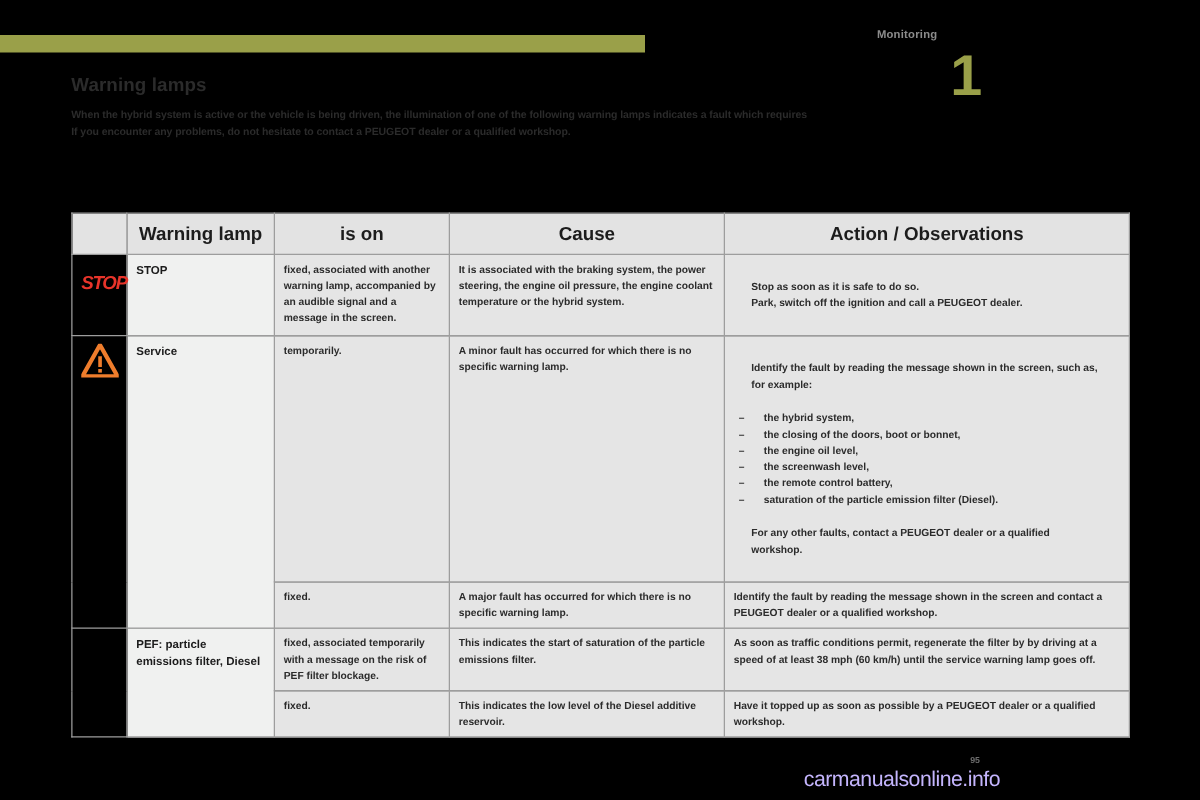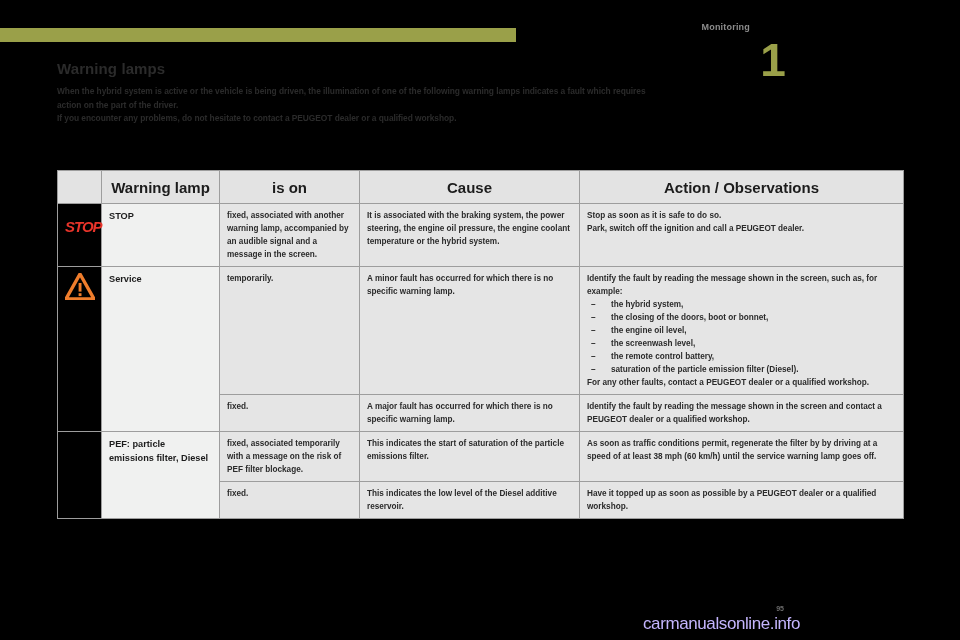--- a/index.html
+++ b/index.html
@@ -108,21 +108,21 @@
     font-weight: bold;
     line-height: 14px;
   }
   td.body-cell {
     background: #e5e5e5;
     color: #2b2b2b;
     font-size: 8.2px;
     font-weight: bold;
     line-height: 13px;
   }
-  td.body-cell p { margin: 0; }
+  td.body-cell p { margin: 14px; }
   ul.bullets { margin: 0; padding: 0; list-style: none; }
   ul.bullets li {
     position: relative;
     padding-left: 24px;
     line-height: 13px;
   }
   ul.bullets li .dash {
     position: absolute; left: 4px; top: 0;
   }
 
@@ -162,21 +162,20 @@
 <div id="page">
 
   <div class="top-bar"></div>
   <div class="chapter-title">Monitoring</div>
   <div class="chapter-badge">1</div>
 
   <div class="content">
     <h1 class="title">Warning lamps</h1>
     <div class="intro">
       <p>When the hybrid system is active or the vehicle is being driven, the illumination of one of the following warning lamps indicates a fault which requires</p>
-      <p>action on the part of the driver.</p>
       <p>If you encounter any problems, do not hesitate to contact a PEUGEOT dealer or a qualified workshop.</p>
     </div>
   </div>
 
   <table class="lamps">
     <colgroup>
       <col class="col-icon">
         <col class="col-lamp">
         <col class="col-ison">
         <col class="col-cause">

